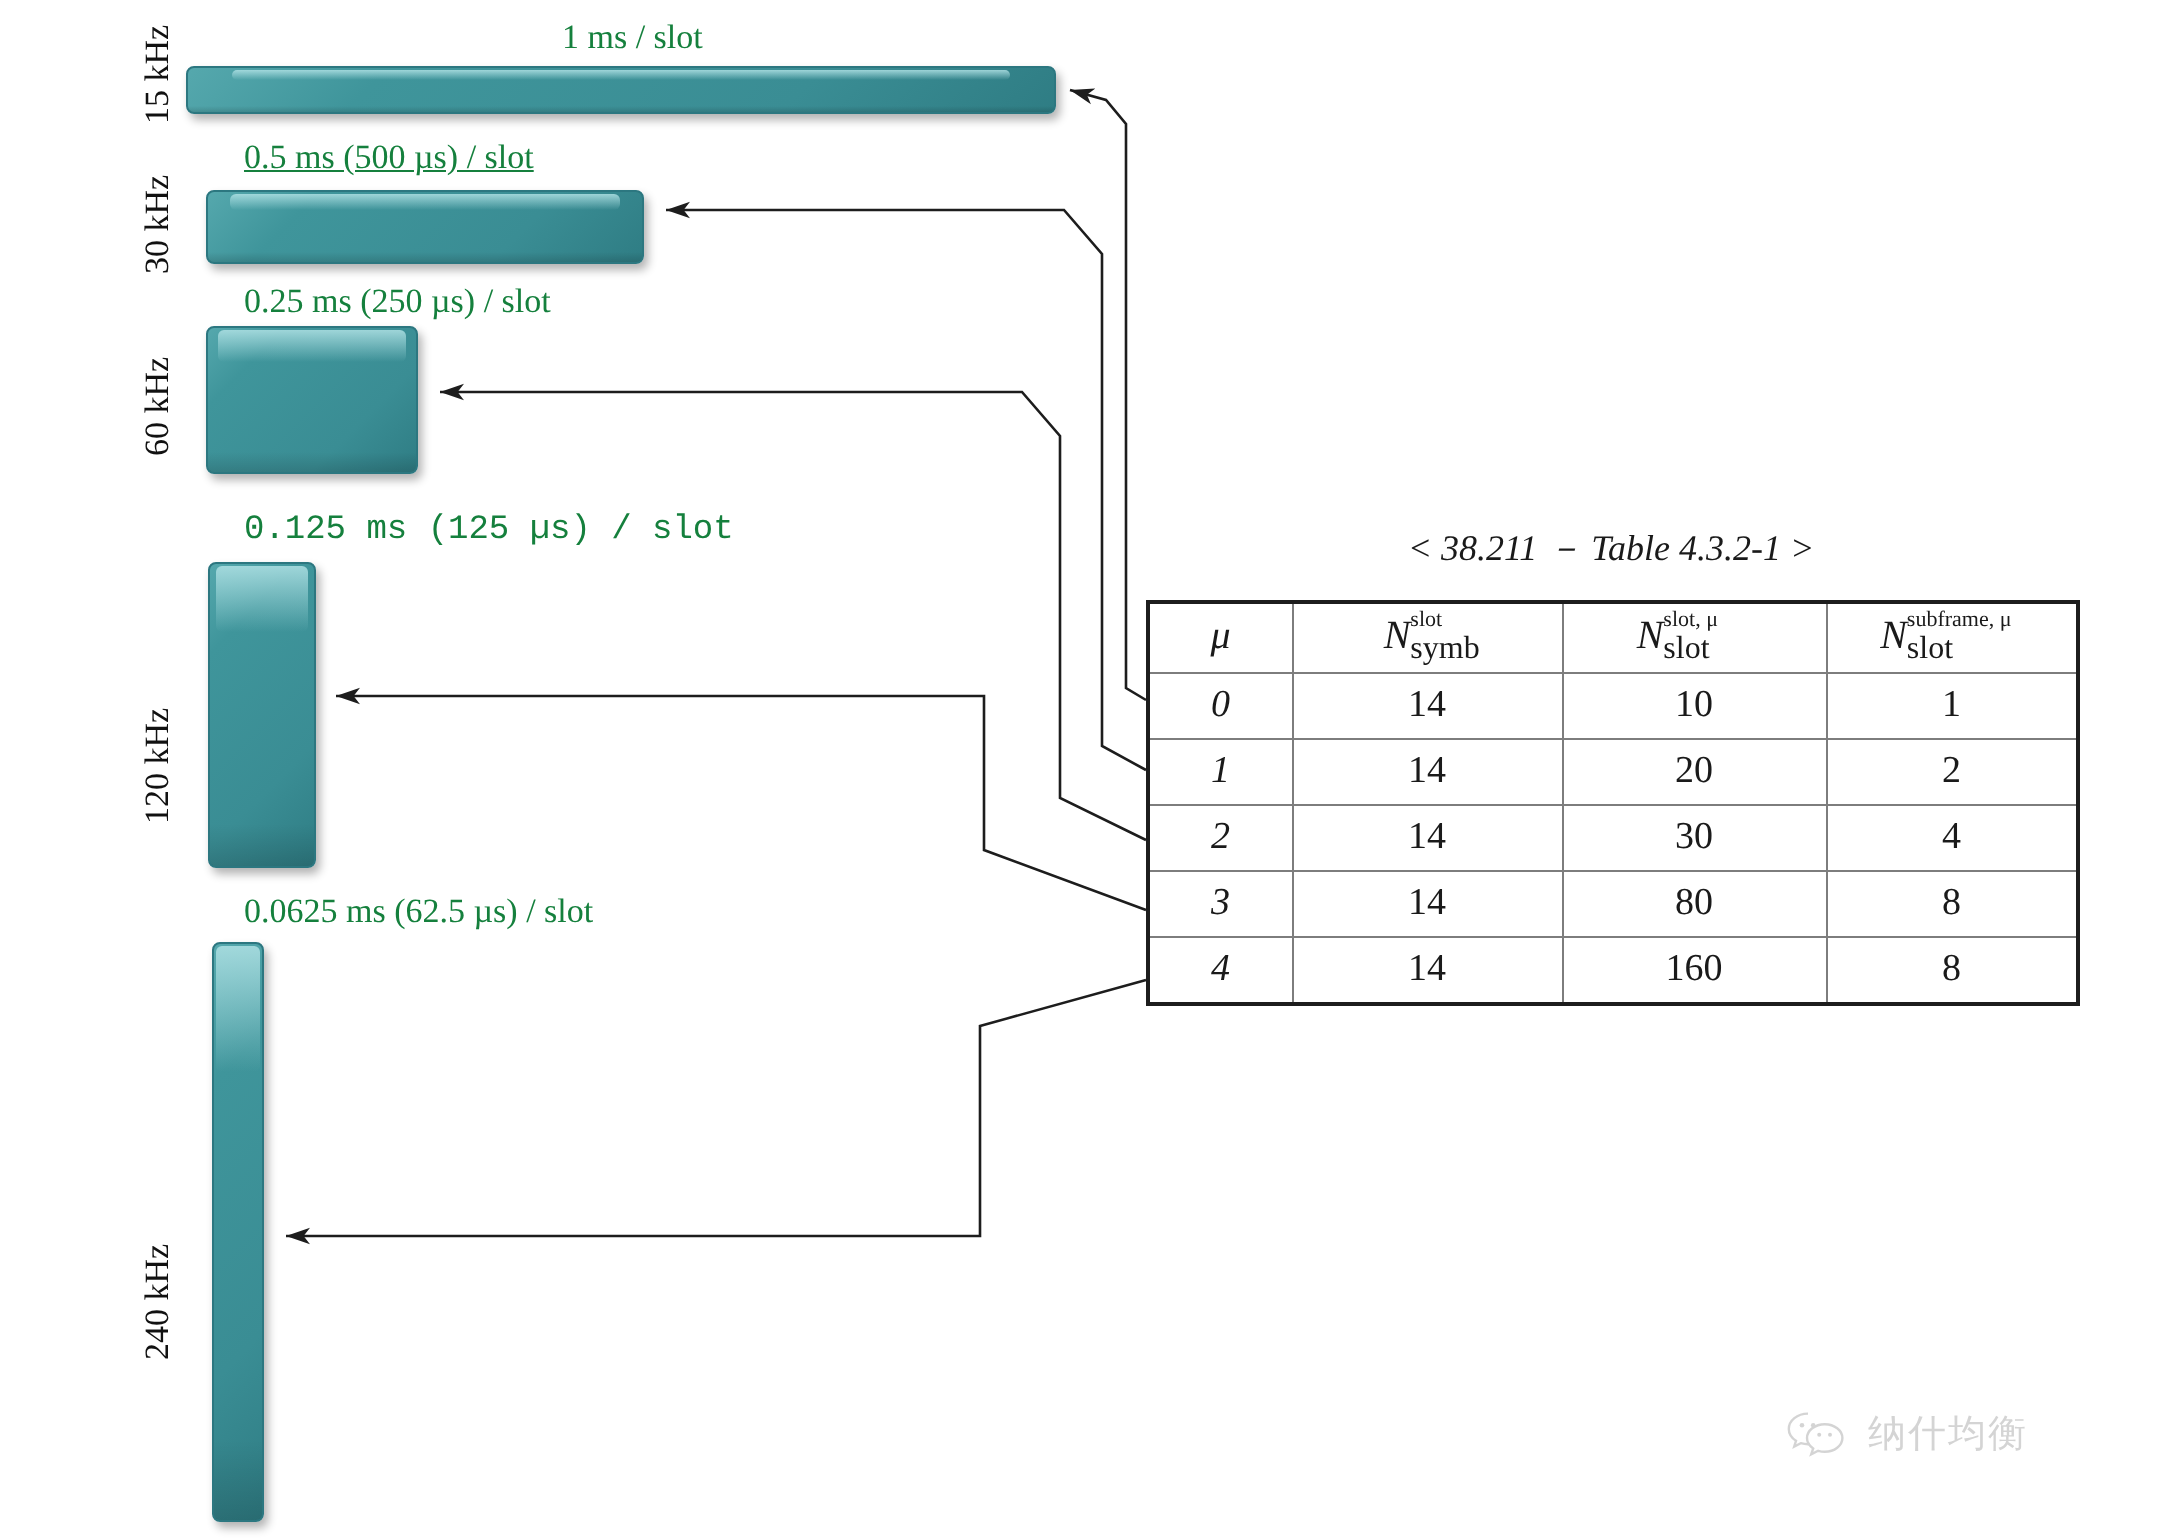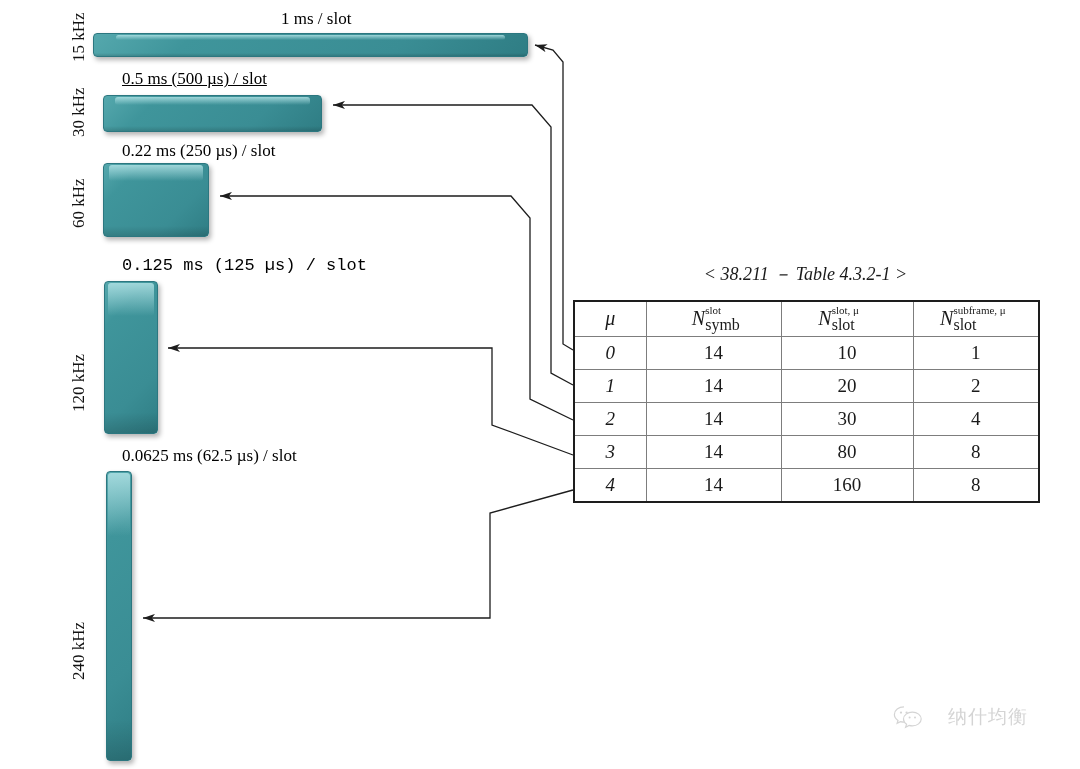--- a/index.html
+++ b/index.html
@@ -47,21 +47,21 @@
     background: linear-gradient(to top, rgba(0,0,0,0.14), rgba(0,0,0,0));
     border-radius: 0 0 3px 3px;
     pointer-events: none;
   }
   
   .slot-label {
     position: absolute;
     font-size: 17px;
     line-height: 1;
     white-space: nowrap;
-    color: #000000;
+    color: #15803d;
   }
   .axis-label {
     position: absolute;
     font-size: 17px;
     line-height: 1;
     white-space: nowrap;
     color: #111;
     transform-origin: 0 0;
     transform: rotate(-90deg);
   }
@@ -135,21 +135,21 @@
     height: 769px;
     pointer-events: none;
   }
   
   #watermark {
     position: absolute;
     left: 893px;
     top: 704px;
     display: flex;
     align-items: center;
-    gap: 25px;
+    gap: 11px;
     opacity: 0.42;
   }
   #watermark .wm-text {
     font-size: 19px;
     color: #9a9a9a;
     font-family: "DejaVu Sans", sans-serif;
     letter-spacing: 1px;
   }
 </style>
 </head>
@@ -158,21 +158,21 @@
 <div id="root">
 
   <div class="slot-label" style="left:281px; top:10px;">1 ms  / slot</div>
   <div class="axis-label" style="left:70px; top:62px;">15 kHz</div>
   <div class="bar" style="left:93px; top:33px; width:435px; height:24px;"></div>
 
   <div class="slot-label" style="left:122px; top:70px;text-decoration:underline;">0.5 ms (500 µs) / slot</div>
   <div class="axis-label" style="left:70px; top:137px;">30 kHz</div>
   <div class="bar" style="left:103px; top:95px; width:219px; height:37px;"></div>
 
-  <div class="slot-label" style="left:122px; top:142px;">0.22 ms (250 µs) / slot</div>
+  <div class="slot-label" style="left:122px; top:142px;">0.25 ms (250 µs) / slot</div>
   <div class="axis-label" style="left:70px; top:228px;">60 kHz</div>
   <div class="bar" style="left:103px; top:163px; width:106px; height:74px;"></div>
 
   <div class="slot-label" style="left:122px; top:257px;font-family:Liberation Mono, monospace;">0.125 ms (125 µs) / slot</div>
   <div class="axis-label" style="left:70px; top:412px;">120 kHz</div>
   <div class="bar" style="left:104px; top:281px; width:54px; height:153px;"></div>
 
   <div class="slot-label" style="left:122px; top:447px;">0.0625 ms (62.5 µs) / slot</div>
   <div class="axis-label" style="left:70px; top:680px;">240 kHz</div>
   <div class="bar" style="left:106px; top:471px; width:26px; height:290px;"></div>

